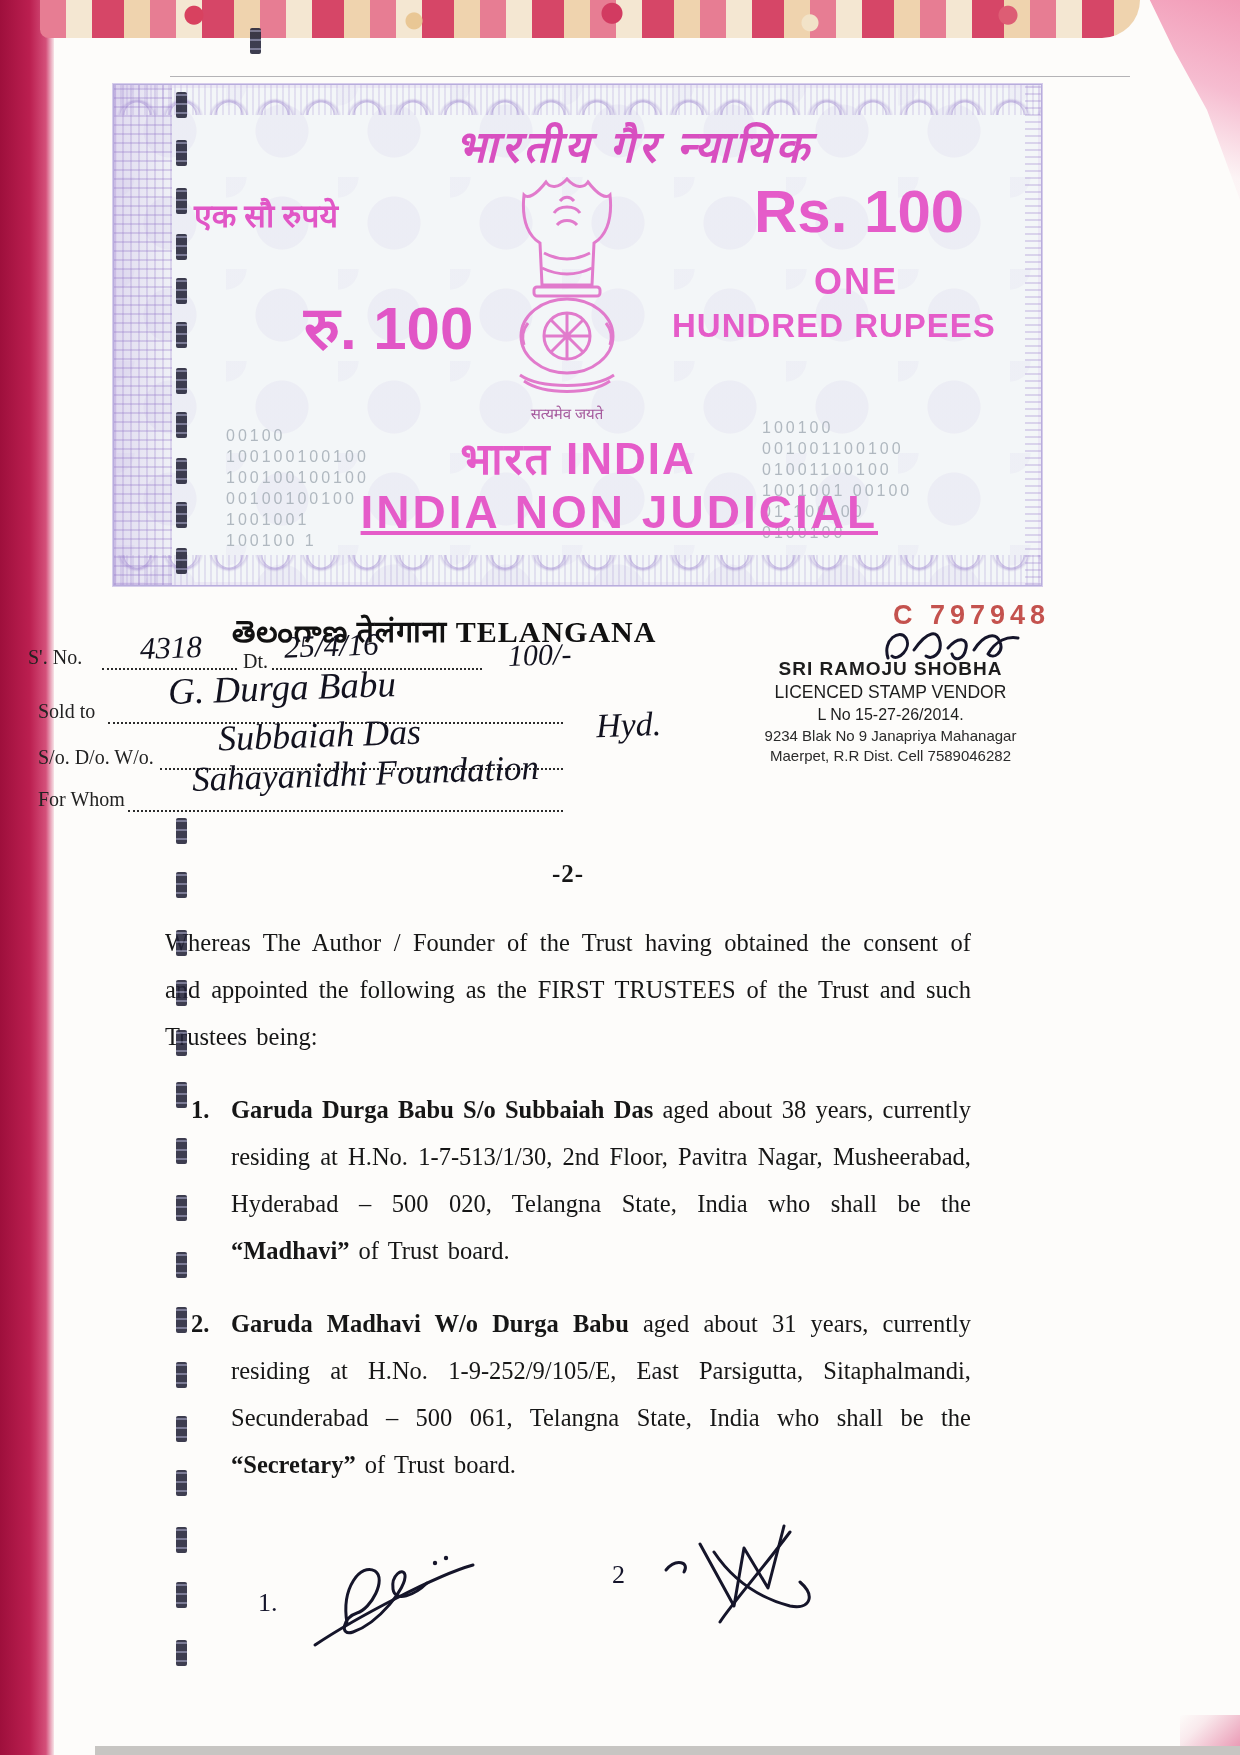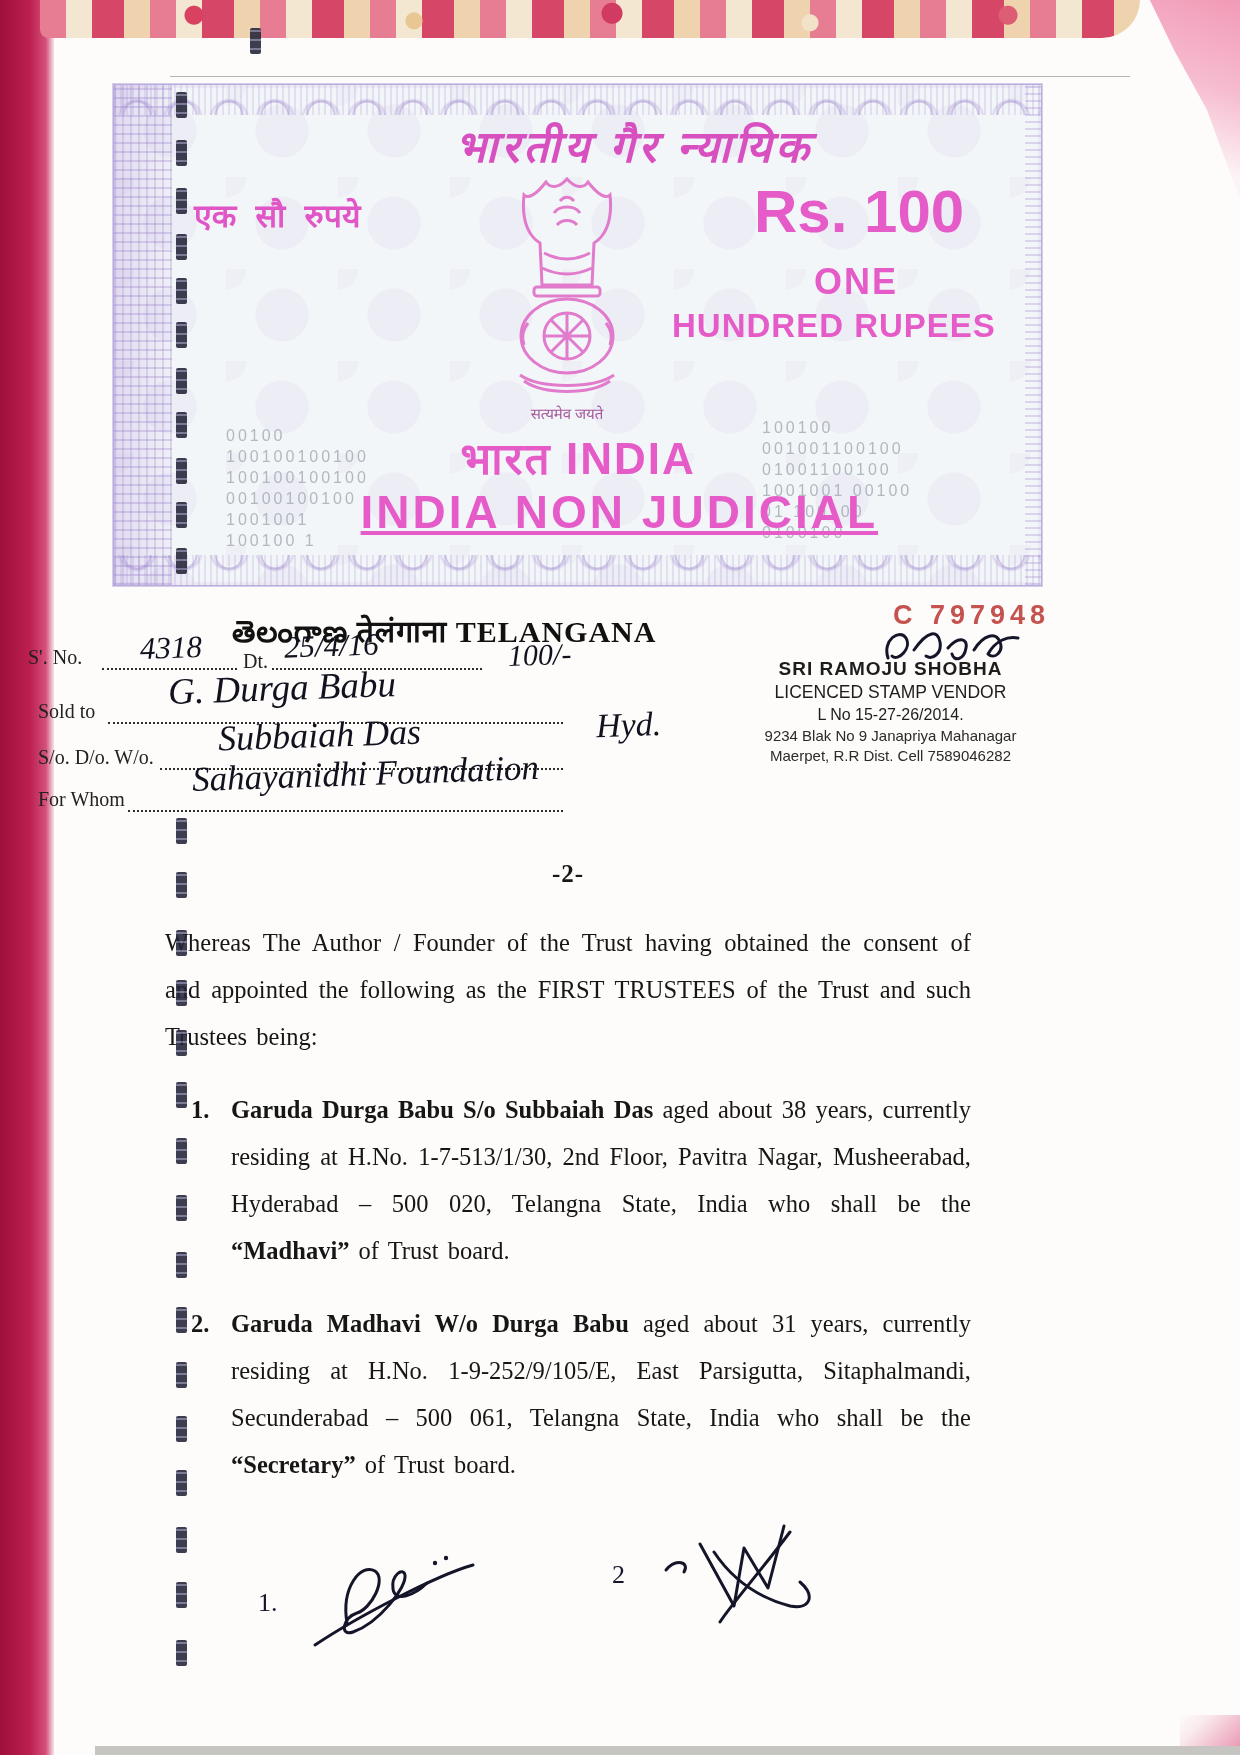--- a/index.html
+++ b/index.html
@@ -49,21 +49,21 @@
   .lace-bottom{bottom:0;transform:scaleY(-1);}
   .lace-left{position:absolute;left:0;top:0;bottom:0;width:58px;
     background:
       repeating-linear-gradient(0deg, rgba(150,122,202,.30) 0 2px, transparent 2px 9px),
       repeating-linear-gradient(90deg, rgba(140,110,196,.22) 0 2px, transparent 2px 8px),
       linear-gradient(90deg, rgba(170,140,215,.25), rgba(170,140,215,.05));}
   .lace-right{position:absolute;right:0;top:0;bottom:0;width:16px;
     background:repeating-linear-gradient(0deg, rgba(150,122,202,.28) 0 2px, transparent 2px 7px);}
   .stamp-title{left:210px;top:30px;width:620px;text-align:center;font-family:"Liberation Sans",sans-serif;
     font-weight:bold;font-size:44px;color:#d84fc0;letter-spacing:4px;z-index:3;font-style:italic;}
-  .denom-words-hi{left:80px;top:108px;font-family:Liberation Mono, monospace;font-weight:bold;
+  .denom-words-hi{left:80px;top:108px;font-family:Liberation Serif, serif;font-weight:bold;
     font-size:32px;color:#e156c6;z-index:3;}
   .denom-hi{left:190px;top:200px;font-family:"Liberation Sans",sans-serif;font-weight:bold;
     font-size:60px;color:#e156c6;z-index:3;}
   .denom-en{left:640px;top:92px;font-family:"Liberation Sans",sans-serif;font-weight:bold;
     font-size:60px;color:#e55cc9;z-index:3;}
   .denom-one{left:700px;top:176px;font-family:"Liberation Sans",sans-serif;font-weight:bold;
     font-size:36px;color:#e55cc9;letter-spacing:2px;z-index:3;}
   .denom-hundred{left:558px;top:222px;width:360px;text-align:left;font-family:"Liberation Sans",sans-serif;
     font-weight:bold;font-size:33px;color:#e55cc9;letter-spacing:1px;z-index:3;}
   .motto{left:388px;top:318px;width:130px;text-align:center;font-size:15px;color:#a4589c;z-index:3;}
@@ -159,20 +159,21 @@
 100100 1</div>
   <div class="abs microprint micro-right">100100
 001001100100
 01001100100
 1001001 00100
 01 100100
 0100100</div>
 
   <div class="abs stamp-title">भारतीय गैर न्यायिक</div>
   <div class="abs denom-words-hi">एक सौ रुपये</div>
+  <div class="abs denom-hi">रु. 100</div>
   <div class="abs denom-en">Rs. 100</div>
   <div class="abs denom-one">ONE</div>
   <div class="abs denom-hundred">HUNDRED RUPEES</div>
 
   <svg class="abs emblem" width="126" height="235" viewBox="0 0 126 235">
     <g fill="none" stroke="#e06ec8" stroke-width="3" opacity="0.9">
       <path d="M63,6 C72,16 80,15 84,9 C94,22 102,26 106,22 C109,50 100,64 90,70 L88,112 L38,112 L36,70 C26,64 17,50 20,22 C24,26 32,22 42,9 C46,15 54,16 63,6 Z"></path>
       <path d="M50,40 C55,32 71,32 76,40 M53,52 C58,46 68,46 73,52 M56,28 C60,23 66,23 70,28"></path>
       <path d="M40,80 q23,12 46,0 M38,95 q25,12 50,0"></path>
       <rect x="30" y="114" width="66" height="9" rx="3"></rect>

